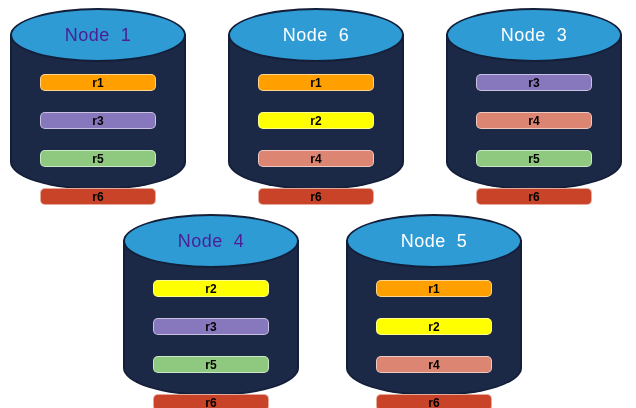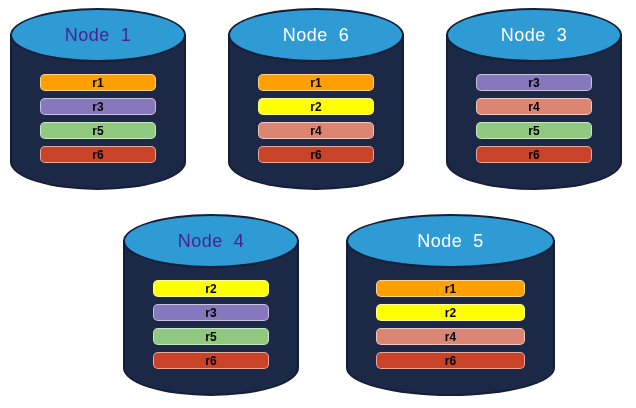--- a/index.html
+++ b/index.html
@@ -53,21 +53,21 @@
     white-space: pre;
     text-align: center;
   }
   .bars {
     position: absolute;
     left: 30px;
     right: 30px;
     top: 66px;
     display: flex;
     flex-direction: column;
-    gap: 7px;
+    gap: 21px;
   }
   .bar {
     height: 15px;
     border-radius: 5px;
     border: 1px solid rgba(255,255,255,0.55);
     display: flex;
     align-items: center;
     justify-content: center;
     box-sizing: content-box;
   }
@@ -156,21 +156,21 @@
           <span style="color: rgb(0, 0, 0);">r3</span>
         </div>
         <div class="bar" style="background: rgb(143, 201, 127);">
           <span style="color: rgb(0, 0, 0);">r5</span>
         </div>
         <div class="bar" style="background: rgb(200, 67, 39);">
           <span style="color: rgb(0, 0, 0);">r6</span>
         </div>
       </div>
     </div>
-    <div class="cylinder" style="left: 346px; top: 214px; padding-left: 33px;">
+    <div class="cylinder" style="left: 346px; top: 214px;">
       <div class="cyl-body"></div>
       <div class="cyl-top">
         <span class="node-title" style="color: rgb(255, 255, 255);">Node  5</span>
       </div>
       <div class="bars">
         <div class="bar" style="background: rgb(255, 160, 0);">
           <span style="color: rgb(0, 0, 0);">r1</span>
         </div>
         <div class="bar" style="background: rgb(255, 255, 0);">
           <span style="color: rgb(0, 0, 0);">r2</span>

